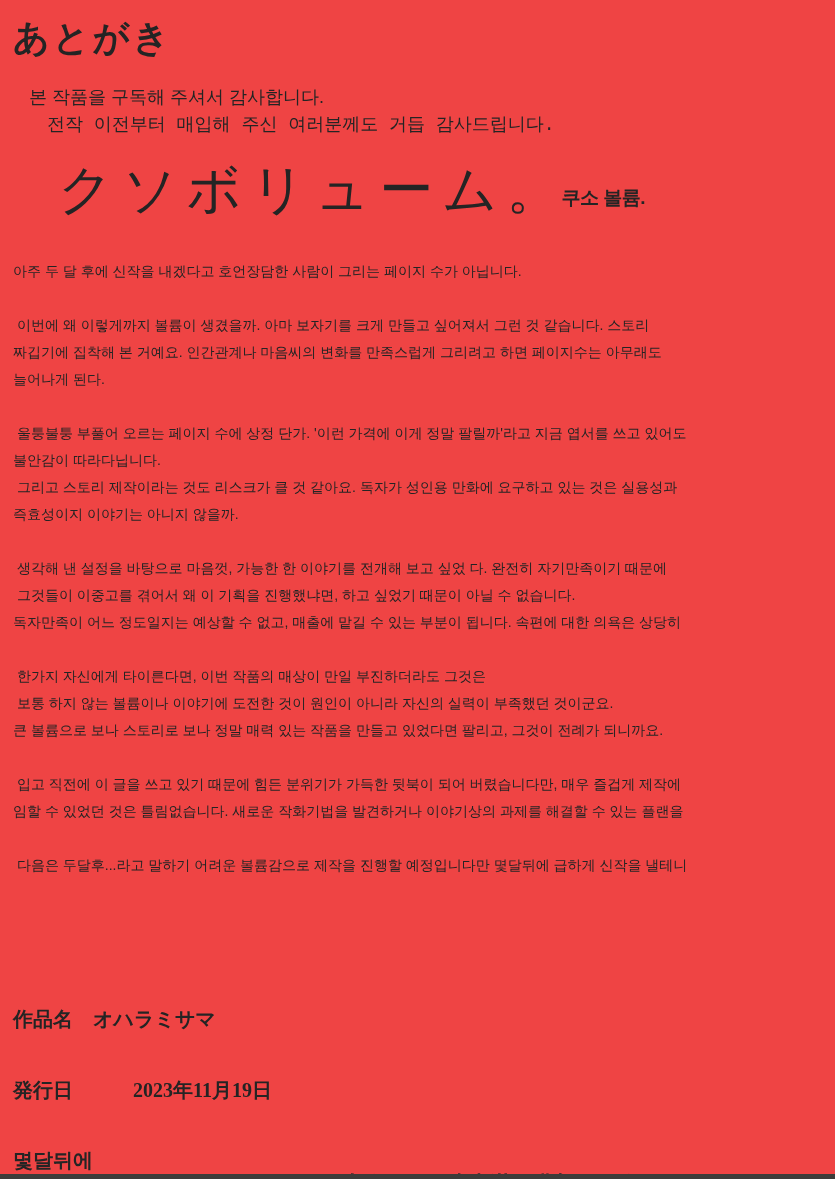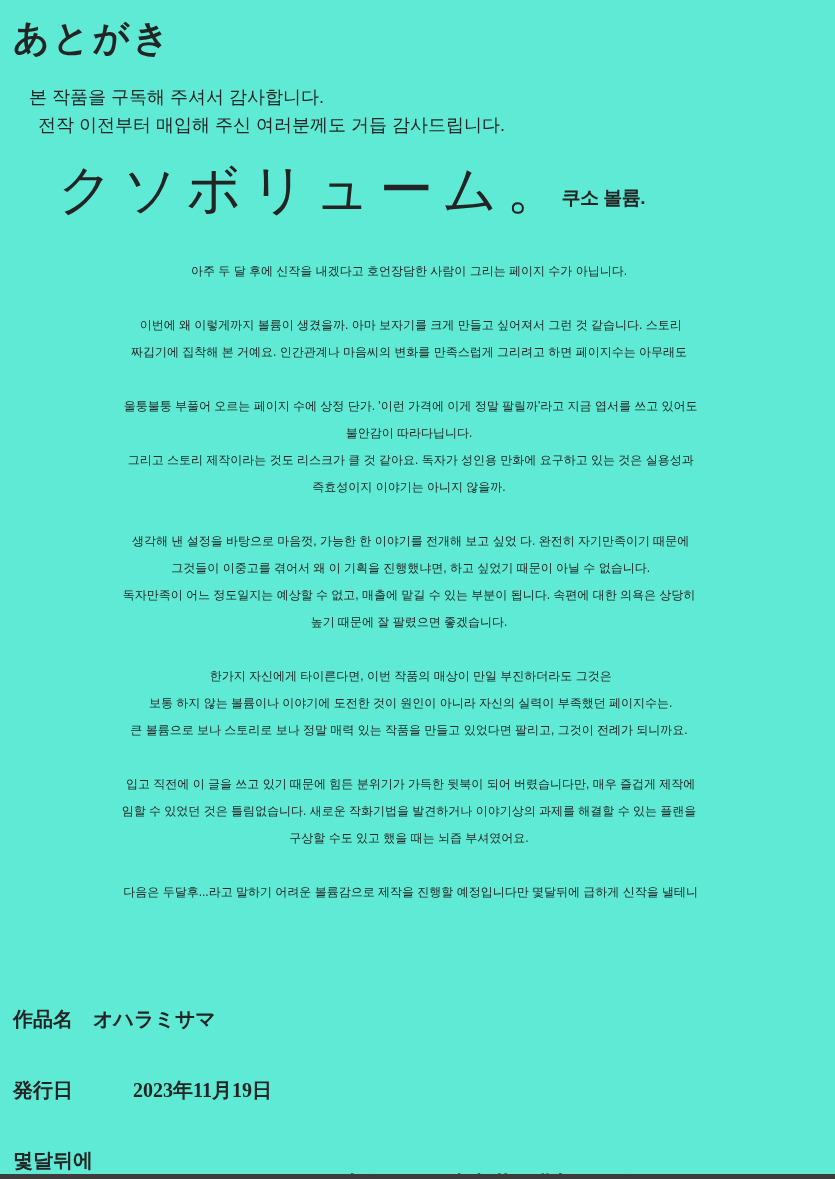--- a/index.html
+++ b/index.html
@@ -1,37 +1,37 @@
 <!DOCTYPE html>
 <html><head>
 <meta charset="utf-8">
 <style>
   html,body { margin:0; padding:0; }
   .page {
     position:relative;
     width:835px; height:1179px;
-    background:#5eead4;
+    background:#ef4444;
     color:#242424;
     font-family:"Liberation Sans","DejaVu Sans",sans-serif;
     overflow:hidden;
   }
   .title {
     font-family:"Liberation Serif","DejaVu Serif",serif;
     font-weight:700;
     font-size:36px;
     letter-spacing:3px;
     margin:14px 0 0 13px;
   }
   .intro {
     margin:20px 0 0 29px;
     font-size:18px;
     line-height:28px;
   }
   .intro .line { white-space:pre; }
-  .intro .line2 { margin-left:9px; }
+  .intro .line2 { margin-left:18px;font-family:Liberation Mono, monospace; }
   .headline {
     margin:14px 0 0 58px;
     display:flex;
     align-items:flex-end;
   }
   .headline .jp {
     font-family:"Liberation Serif","DejaVu Serif",serif;
     font-weight:400;
     font-size:54px;
     line-height:74px;
@@ -39,25 +39,24 @@
     white-space:pre;
   }
   .headline .kr {
     font-size:19px;
     font-weight:700;
     letter-spacing:-0.5px;
     margin:0 0 16px -8px;
     white-space:pre;
   }
   .body-text {
-    margin-left:3px;
+    margin-left:13px;
     width:812px;
-    font-size:12px;
+    font-size:14px;
     line-height:27px;
-    text-align:center;
   }
   .block { margin-top:27px; }
   .block.first { margin-top:31px; }
   .bline { white-space:pre; }
   .colophon {
     position:absolute;
     left:13px; top:961px;
     font-family:"Liberation Serif","DejaVu Serif",serif;
     font-weight:600;
     font-size:20px;
@@ -97,42 +96,41 @@
     <span class="kr">쿠소 볼륨.</span>
   </div>
 
   <div class="body-text">
     <div class="block first">
       <div class="bline">아주 두 달 후에 신작을 내겠다고 호언장담한 사람이 그리는 페이지 수가 아닙니다.</div>
     </div>
     <div class="block">
       <div class="bline"> 이번에 왜 이렇게까지 볼륨이 생겼을까. 아마 보자기를 크게 만들고 싶어져서 그런 것 같습니다. 스토리</div>
       <div class="bline">짜깁기에 집착해 본 거예요. 인간관계나 마음씨의 변화를 만족스럽게 그리려고 하면 페이지수는 아무래도</div>
+      <div class="bline">늘어나게 된다.</div>
     </div>
     <div class="block">
       <div class="bline"> 울퉁불퉁 부풀어 오르는 페이지 수에 상정 단가. '이런 가격에 이게 정말 팔릴까'라고 지금 엽서를 쓰고 있어도</div>
       <div class="bline">불안감이 따라다닙니다.</div>
       <div class="bline"> 그리고 스토리 제작이라는 것도 리스크가 클 것 같아요. 독자가 성인용 만화에 요구하고 있는 것은 실용성과</div>
       <div class="bline">즉효성이지 이야기는 아니지 않을까.</div>
     </div>
     <div class="block">
       <div class="bline"> 생각해 낸 설정을 바탕으로 마음껏, 가능한 한 이야기를 전개해 보고 싶었 다. 완전히 자기만족이기 때문에</div>
       <div class="bline"> 그것들이 이중고를 겪어서 왜 이 기획을 진행했냐면, 하고 싶었기 때문이 아닐 수 없습니다.</div>
       <div class="bline">독자만족이 어느 정도일지는 예상할 수 없고, 매출에 맡길 수 있는 부분이 됩니다. 속편에 대한 의욕은 상당히</div>
-      <div class="bline">높기 때문에 잘 팔렸으면 좋겠습니다.</div>
     </div>
     <div class="block">
       <div class="bline"> 한가지 자신에게 타이른다면, 이번 작품의 매상이 만일 부진하더라도 그것은</div>
-      <div class="bline"> 보통 하지 않는 볼륨이나 이야기에 도전한 것이 원인이 아니라 자신의 실력이 부족했던 페이지수는.</div>
+      <div class="bline"> 보통 하지 않는 볼륨이나 이야기에 도전한 것이 원인이 아니라 자신의 실력이 부족했던 것이군요.</div>
       <div class="bline">큰 볼륨으로 보나 스토리로 보나 정말 매력 있는 작품을 만들고 있었다면 팔리고, 그것이 전례가 되니까요.</div>
     </div>
     <div class="block">
       <div class="bline"> 입고 직전에 이 글을 쓰고 있기 때문에 힘든 분위기가 가득한 뒷북이 되어 버렸습니다만, 매우 즐겁게 제작에</div>
       <div class="bline">임할 수 있었던 것은 틀림없습니다. 새로운 작화기법을 발견하거나 이야기상의 과제를 해결할 수 있는 플랜을</div>
-      <div class="bline">구상할 수도 있고 했을 때는 뇌즙 부셔였어요.</div>
     </div>
     <div class="block">
       <div class="bline"> 다음은 두달후...라고 말하기 어려운 볼륨감으로 제작을 진행할 예정입니다만 몇달뒤에 급하게 신작을 낼테니</div>
     </div>
   </div>
 
   <div class="colophon">
     <div>作品名　オハラミサマ</div>
     <div>発行日　　　2023年11月19日</div>
     <div>몇달뒤에</div>

